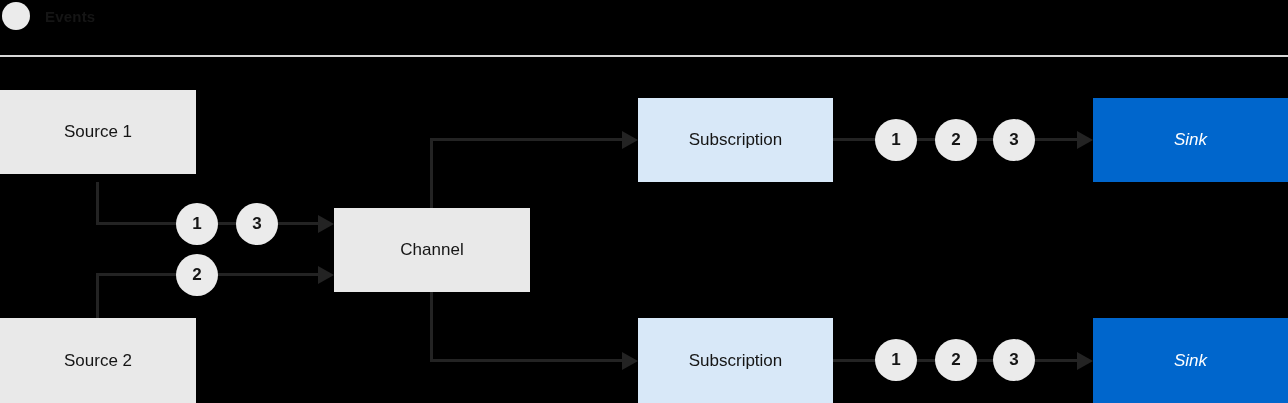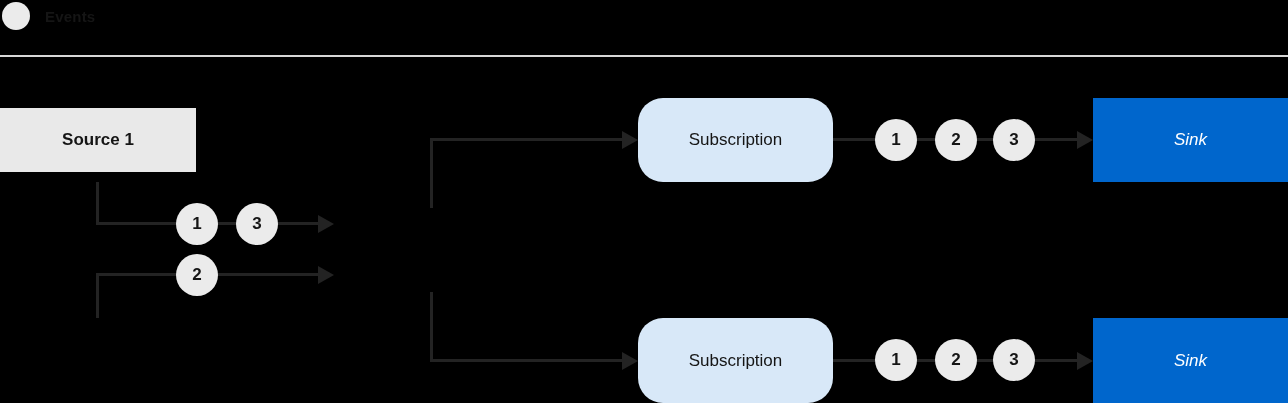--- a/index.html
+++ b/index.html
@@ -25,23 +25,23 @@
   .legend{position:absolute;left:2px;top:2px;display:flex;align-items:center;gap:15px;}
   .legend-circle{width:28px;height:28px;border-radius:50%;background:var(--circle);display:block;}
   .legend-label{font-size:15px;font-weight:700;color:var(--text-dark);letter-spacing:.2px;}
   .divider{position:absolute;left:0;top:55px;width:1288px;height:2px;background:var(--divider);}
   
   .box{
     position:absolute;display:flex;align-items:center;justify-content:center;
     font-size:17px;color:var(--text-dark);
   }
   .box.gray{background:var(--gray-box);}
-  .box.blue-light{background:var(--sub-blue);border-radius:25px;}
+  .box.blue-light{background:var(--sub-blue);}
   .box.blue{background:var(--sink-blue);color:var(--text-light);font-style:italic;}
-  #source1{left:0;top:108px;width:196px;height:64px;font-weight:bold;}
+  #source1{left:0;top:90px;width:196px;height:84px;}
   #source2{left:0;top:318px;width:196px;height:85px;}
   #channel{left:334px;top:208px;width:196px;height:84px;}
   #sub-top{left:638px;top:98px;width:195px;height:84px;}
   #sub-bottom{left:638px;top:318px;width:195px;height:85px;}
   #sink-top{left:1093px;top:98px;width:195px;height:84px;}
   #sink-bottom{left:1093px;top:318px;width:195px;height:85px;}
   
   .line{position:absolute;background:var(--line);}
   .line.h{height:3px;}
   .line.v{width:3px;}
@@ -117,20 +117,26 @@
   <div class="event-circle" style="left:935px;top:339px">
     <span>2</span>
   </div>
   <div class="event-circle" style="left:993px;top:339px">
     <span>3</span>
   </div>
 
   <div class="box gray" id="source1">
     <span>Source 1</span>
   </div>
+  <div class="box gray" id="source2">
+    <span>Source 2</span>
+  </div>
+  <div class="box gray" id="channel">
+    <span>Channel</span>
+  </div>
   <div class="box blue-light" id="sub-top">
     <span>Subscription</span>
   </div>
   <div class="box blue-light" id="sub-bottom">
     <span>Subscription</span>
   </div>
   <div class="box blue" id="sink-top">
     <span>Sink</span>
   </div>
   <div class="box blue" id="sink-bottom">

